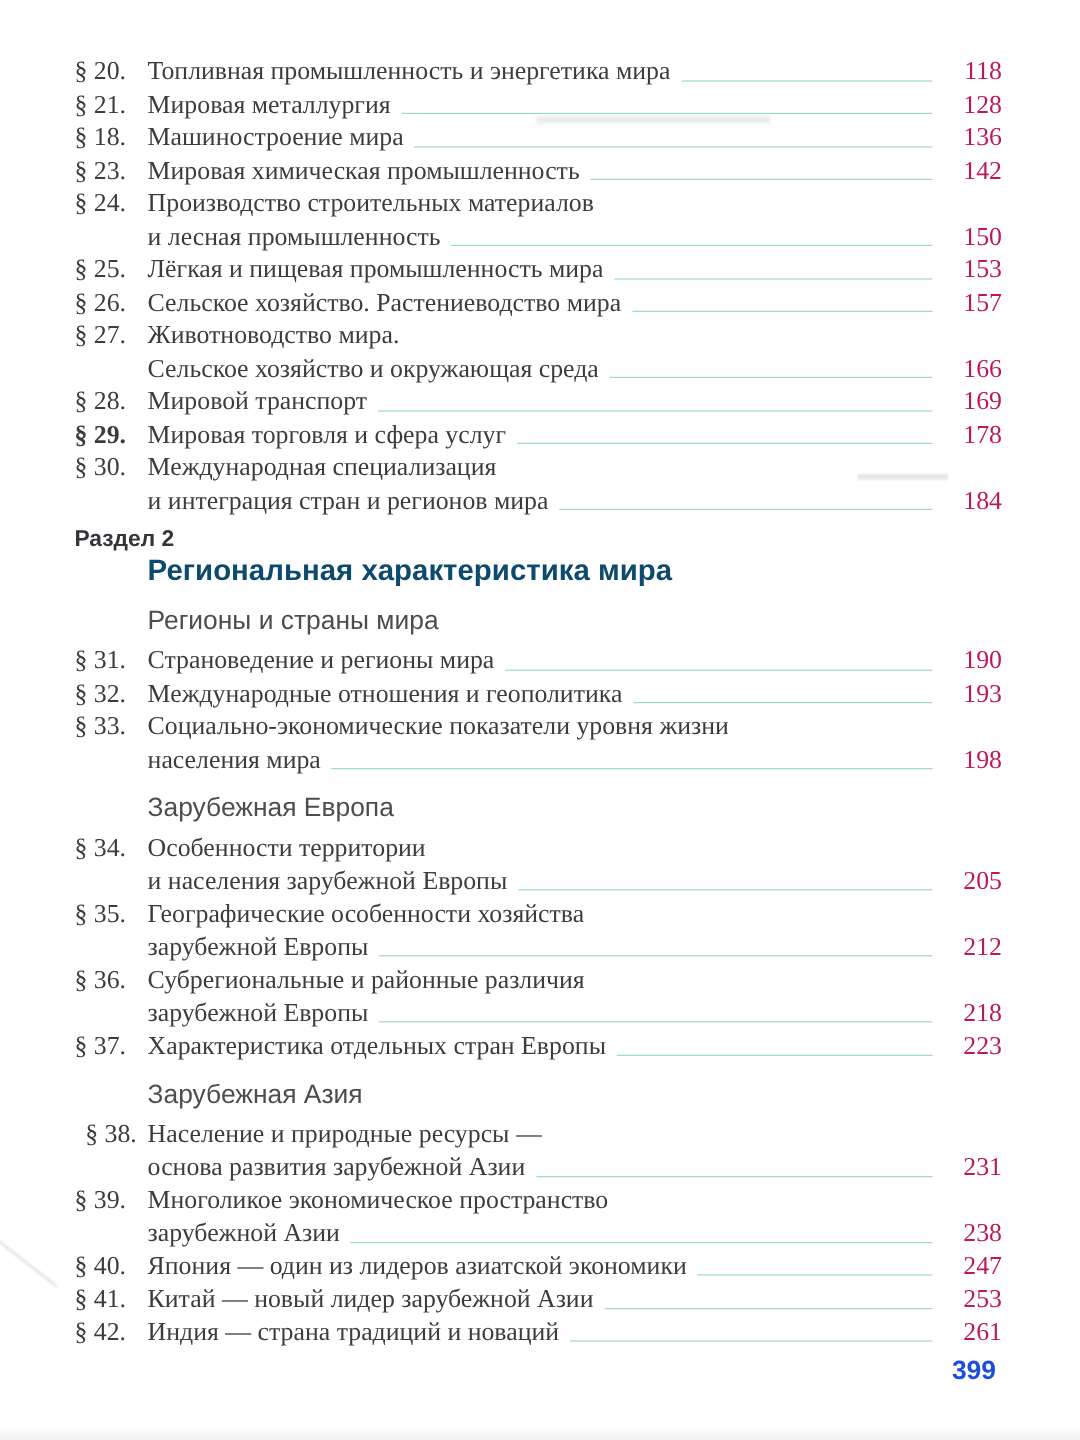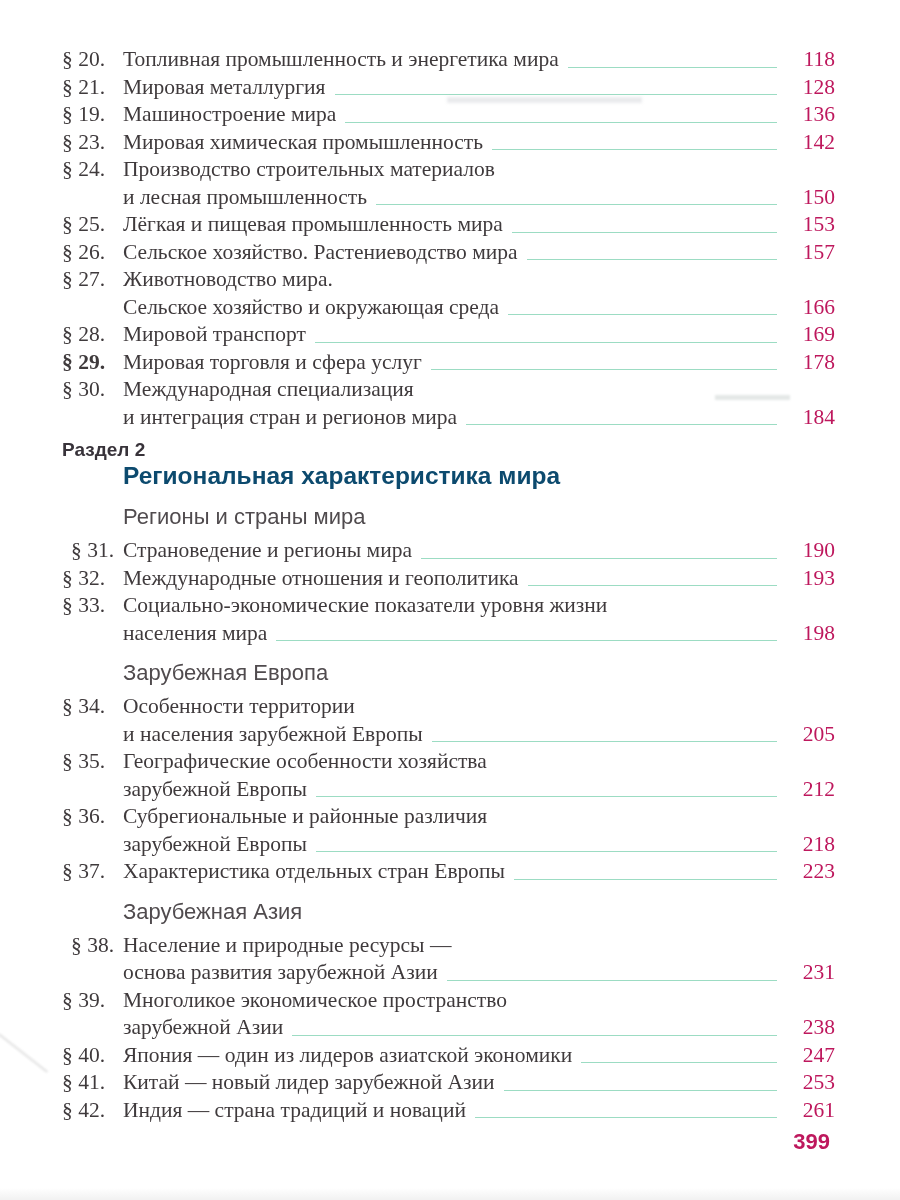--- a/index.html
+++ b/index.html
@@ -78,21 +78,21 @@
     margin: 9px 0 3px 61px;
   }
   
   .folio {
     position: absolute;
     top: 1129px;
     right: 70px;
     font-family: "Liberation Sans", sans-serif;
     font-weight: bold;
     font-size: 22px;
-    color: #be185d;
+    color: #1d4ed8;
   }
   
   .artifact { position: absolute; pointer-events: none; }
   .ghost-1 {
     left: 447px; top: 97px; width: 195px; height: 6px;
     background: rgba(125,130,140,0.16); filter: blur(1.5px);
   }
   .ghost-2 {
     left: 715px; top: 395px; width: 75px; height: 5px;
     background: rgba(130,150,145,0.22); filter: blur(1px);
@@ -118,21 +118,21 @@
         <div class="leader"></div>
         <div class="toc-page">118</div>
       </div>
       <div class="toc-line">
         <div class="toc-label" style="display: inline-block;">§ 21.</div>
         <div class="toc-text">Мировая металлургия</div>
         <div class="leader"></div>
         <div class="toc-page">128</div>
       </div>
       <div class="toc-line">
-        <div class="toc-label" style="display: inline-block;">§ 19.</div>
+        <div class="toc-label" style="display: inline-block;">§ 18.</div>
         <div class="toc-text">Машиностроение мира</div>
         <div class="leader"></div>
         <div class="toc-page">136</div>
       </div>
       <div class="toc-line">
         <div class="toc-label" style="display: inline-block;">§ 23.</div>
         <div class="toc-text">Мировая химическая промышленность</div>
         <div class="leader"></div>
         <div class="toc-page">142</div>
       </div>
@@ -187,21 +187,21 @@
       <div class="toc-line">
         <div class="toc-label" style="display: inline-block;"></div>
         <div class="toc-text">и интеграция стран и регионов мира</div>
         <div class="leader"></div>
         <div class="toc-page">184</div>
       </div>
       <div class="part-label">Раздел 2</div>
       <div class="part-title">Региональная характеристика мира</div>
       <div class="subheading">Регионы и страны мира</div>
       <div class="toc-line">
-        <div class="toc-label" style="display: inline-block; text-align: center;">§ 31.</div>
+        <div class="toc-label" style="display: inline-block;">§ 31.</div>
         <div class="toc-text">Страноведение и регионы мира</div>
         <div class="leader"></div>
         <div class="toc-page">190</div>
       </div>
       <div class="toc-line">
         <div class="toc-label" style="display: inline-block;">§ 32.</div>
         <div class="toc-text">Международные отношения и геополитика</div>
         <div class="leader"></div>
         <div class="toc-page">193</div>
       </div>

